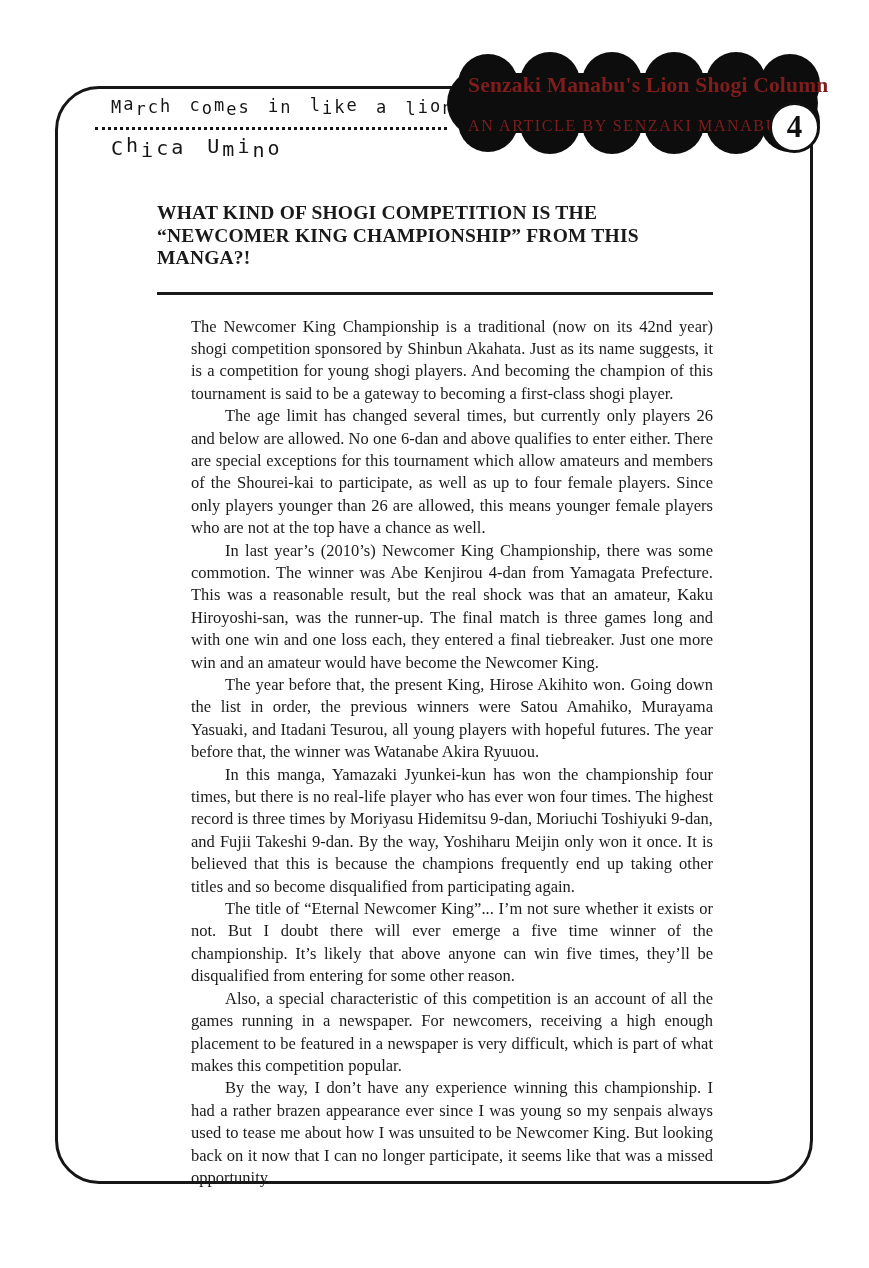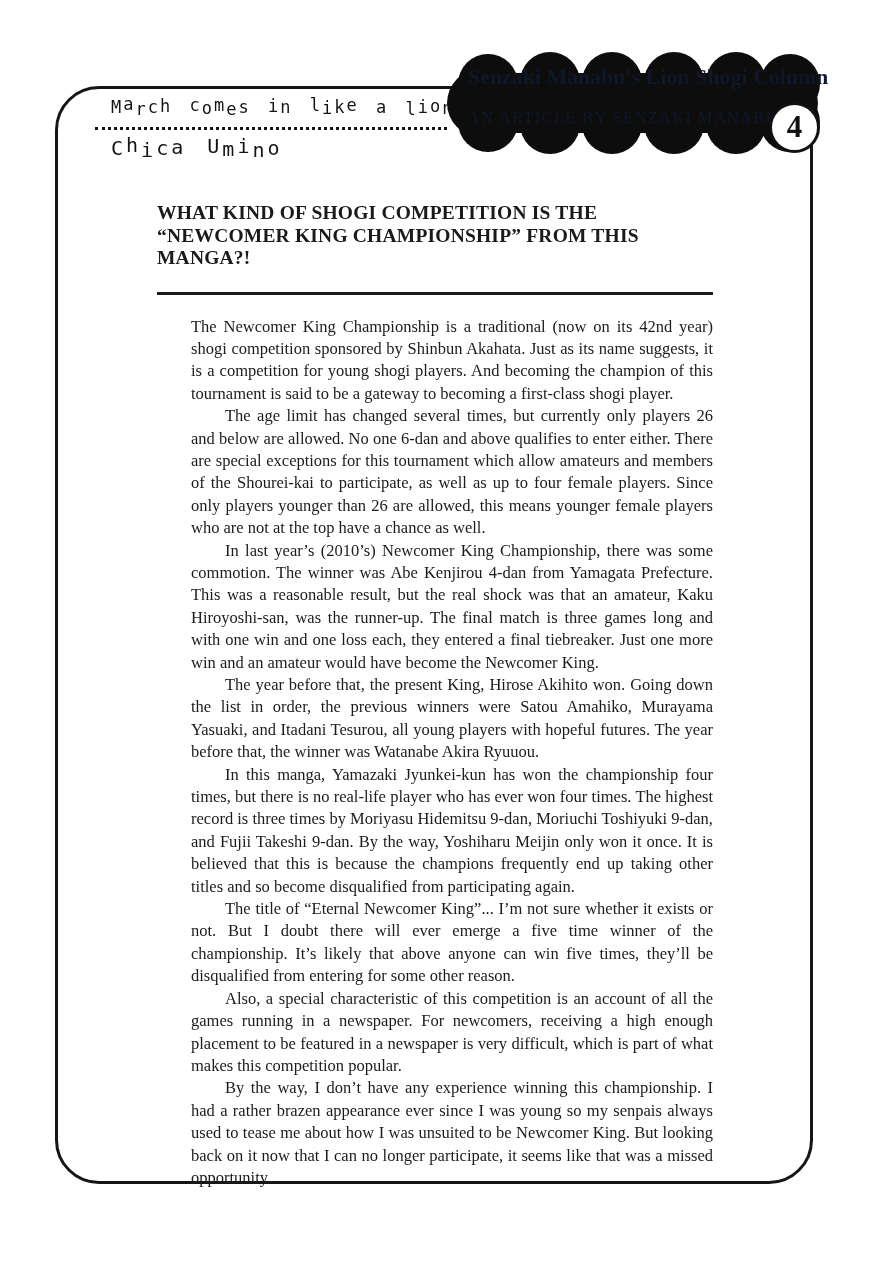--- a/index.html
+++ b/index.html
@@ -65,22 +65,22 @@
     left: 443px;
     top: 53px;
     width: 377px;
     height: 100px;
     z-index: 3;
   }
   .banner svg { display: block; overflow: visible; }
   .banner-text {
     position: absolute;
     left: 25px;
-    top: 11px;
-    color: #0f172a;
+    top: 19px;
+    color: #7f1d1d;
     white-space: nowrap;
   }
   .banner-title {
     font-family: "Liberation Serif", serif;
     font-weight: 700;
     font-size: 21.5px;
     line-height: 27px;
     letter-spacing: 0.2px;
   }
   .banner-subtitle {

